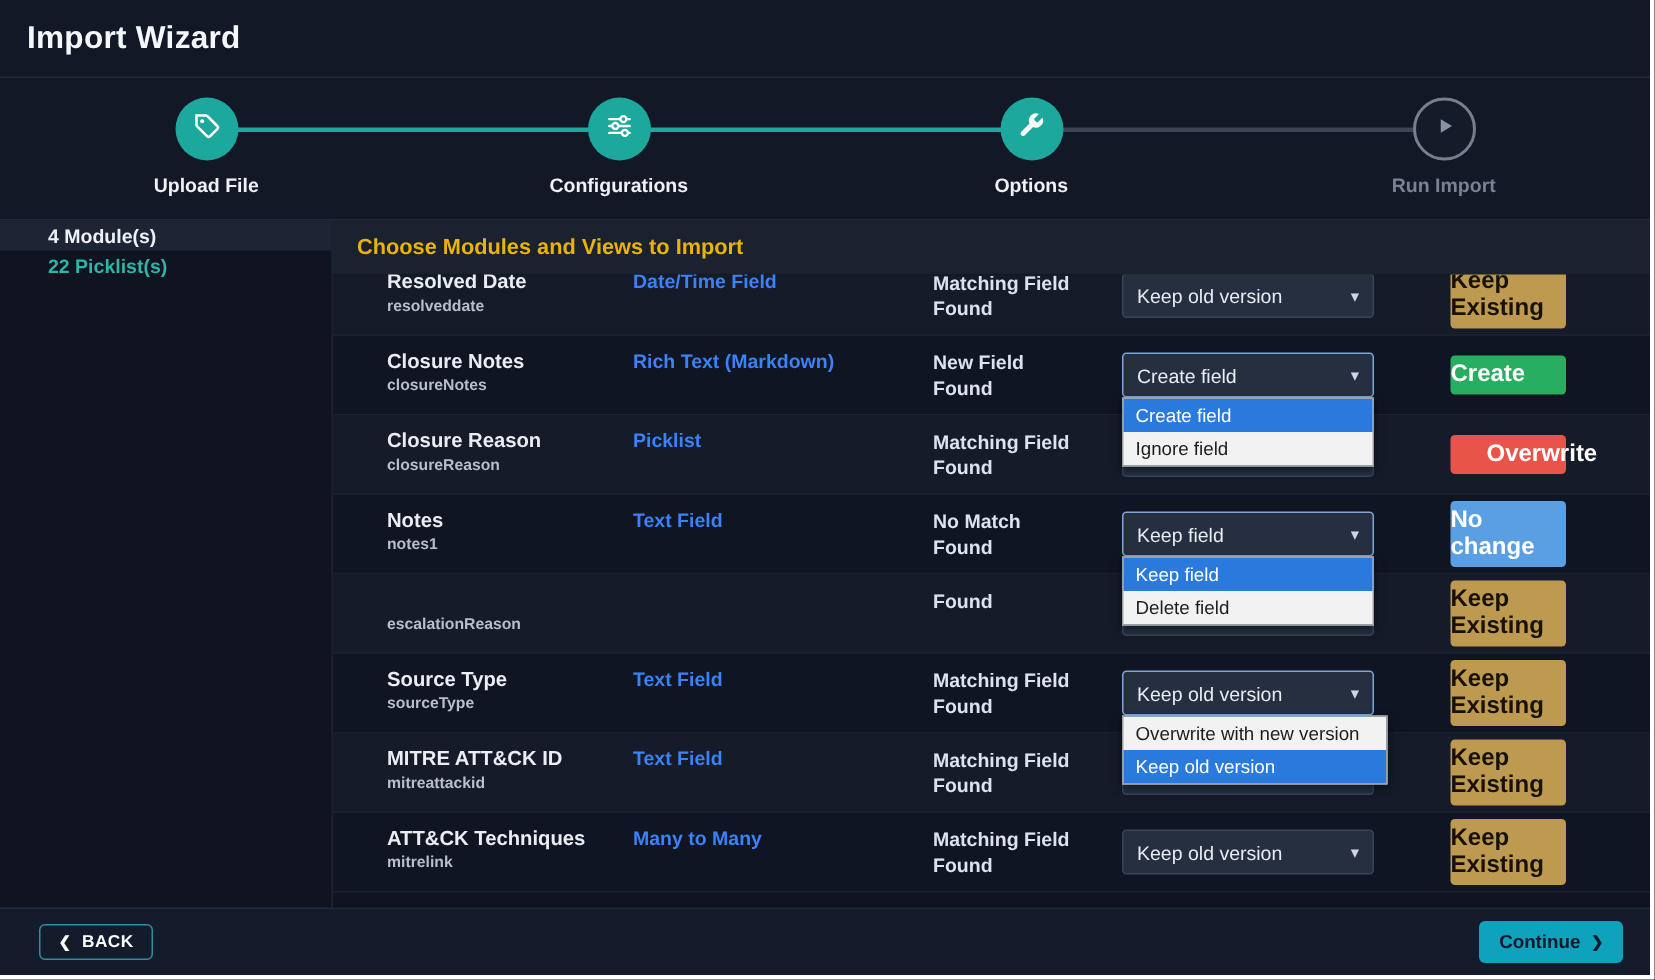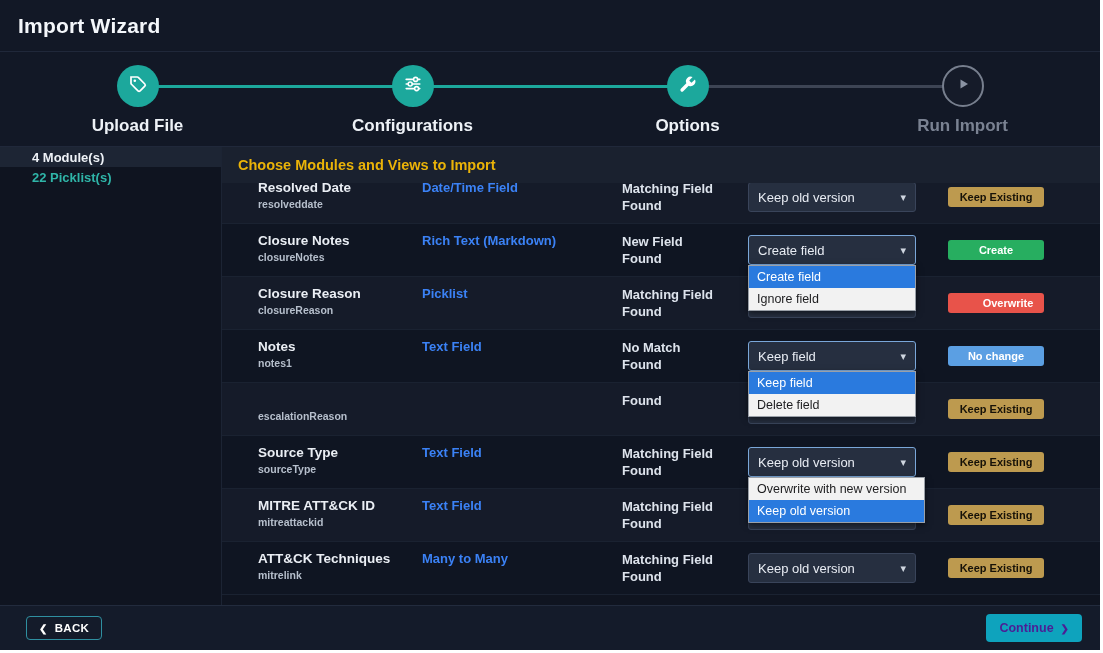--- a/index.html
+++ b/index.html
@@ -15,21 +15,21 @@
   
   .stepper { height:95px; flex:none; background:#121826; border-bottom:1px solid #20283a;
              position:relative; display:flex; padding-top:13px; }
   .track { position:absolute; top:33px; height:3px; z-index:1; }
   .track.teal { left:12.5%; width:50%; background:#1ca89c; }
   .track.gray { left:62.5%; width:25%; background:#3d4454; }
   .step { flex:1; display:flex; flex-direction:column; align-items:center; z-index:2; cursor:pointer; }
   .circle { width:42px; height:42px; border-radius:50%; background:#1ca89c;
             display:flex; align-items:center; justify-content:center; }
   .step.upcoming .circle { background:#151b29; border:2px solid #777f8e; }
-  .step-label { margin-top:9px; font-size:17px; font-weight:bold; color:#eef2f7; }
+  .step-label { margin-top:9px; font-size:13px; font-weight:bold; color:#eef2f7; }
   .step.upcoming .step-label { color:#7a8292; }
 
   
   .body-area { flex:1; display:flex; min-height:0; }
   .sidebar { width:222px; flex:none; background:#0f1420; border-right:1px solid #1c2434; }
   .side-item { height:20px; display:flex; align-items:center; padding:0 32px;
                font-size:13px; font-weight:bold; cursor:pointer; }
   .side-item.active { background:#1d2534; color:#eef2f7; }
   .side-item.teal { color:#2fb5a8; }
 
@@ -57,37 +57,37 @@
             font-size:13px; color:#e8ecf3; cursor:pointer; }
   .select.open { border-color:#7aa7d9; }
   .chev { font-size:11px; color:#cfd6e0; margin-left:6px; }
   .optlist { position:absolute; top:41px; left:0; width:168px; background:#f2f2f2;
              border:1px solid #9aa0a8; z-index:30; box-shadow:0 2px 6px rgba(0,0,0,.55); }
   .optlist.wide { width:177px; }
   .opt { font-size:12.5px; color:#1d1d1f; padding:3px 8px; line-height:16px; cursor:pointer; }
   .opt.hl { background:#2a7ade; color:#ffffff; }
 
   .c-badge { margin-left:auto; margin-right:56px; padding-top:0; align-self:center; }
-  .badge { display:inline-block; width:96px; text-align:center; font-size:11px; font-weight:bold;
+  .badge { display:inline-block; width:77px; font-size:16px; font-weight:bold;
            padding:4px 0; border-radius:3px; }
   .badge.gold  { background:#bd9a4f; color:#171208; }
   .badge.green { background:#27ae60; color:#ffffff; }
   .badge.red   { background:#e8534a; color:#ffffff;padding-left:24px; }
   .badge.blue  { background:#5b9fe3; color:#ffffff; }
 
   
   .footer { height:45px; flex:none; background:#141b2a; border-top:1px solid #222b3d;
             display:flex; align-items:center; justify-content:space-between; padding:0 18px 0 26px; }
   .back-btn { display:flex; align-items:center; gap:7px; background:transparent;
               border:1px solid #2f8fa0; color:#ffffff; font-weight:bold; font-size:11.5px;
               padding:5px 12px; border-radius:4px; font-family:inherit; cursor:pointer;
               letter-spacing:.3px; }
   .back-btn .arrow { font-size:10px; }
   .continue-btn { display:flex; align-items:center; gap:7px; background:#0ea3bd; border:none;
-                  color:#4c1d95; font-weight:bold; font-size:12.5px; padding:7px 13px;
+                  color:#0f172a; font-weight:bold; font-size:12.5px; padding:7px 13px;
                   border-radius:4px; font-family:inherit; cursor:pointer; }
   .continue-btn .arrow { font-size:10px; }
 </style>
 </head>
 <body>
 
 <div class="app">
 
   <div class="titlebar">
     <h1>Import Wizard</h1>

